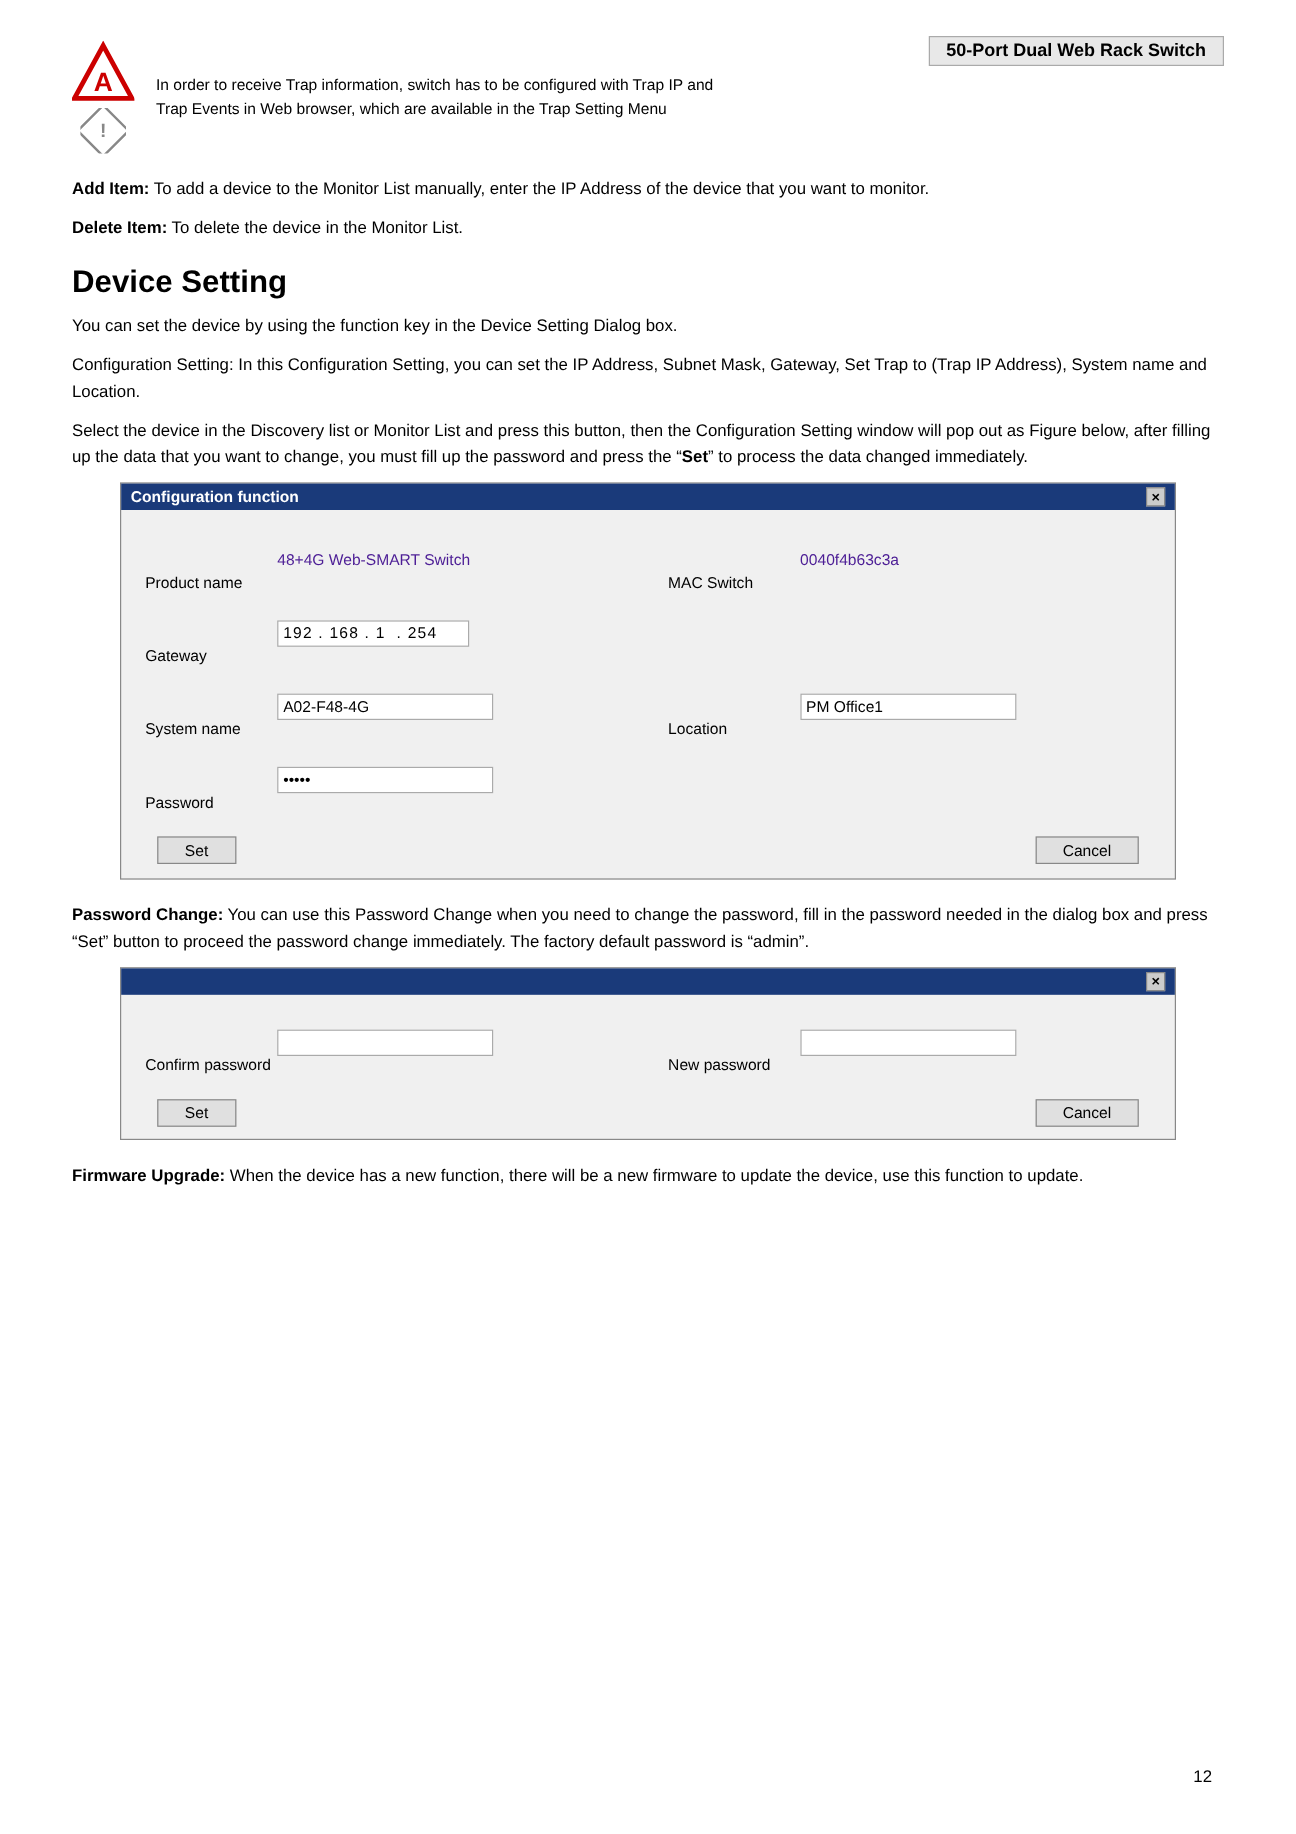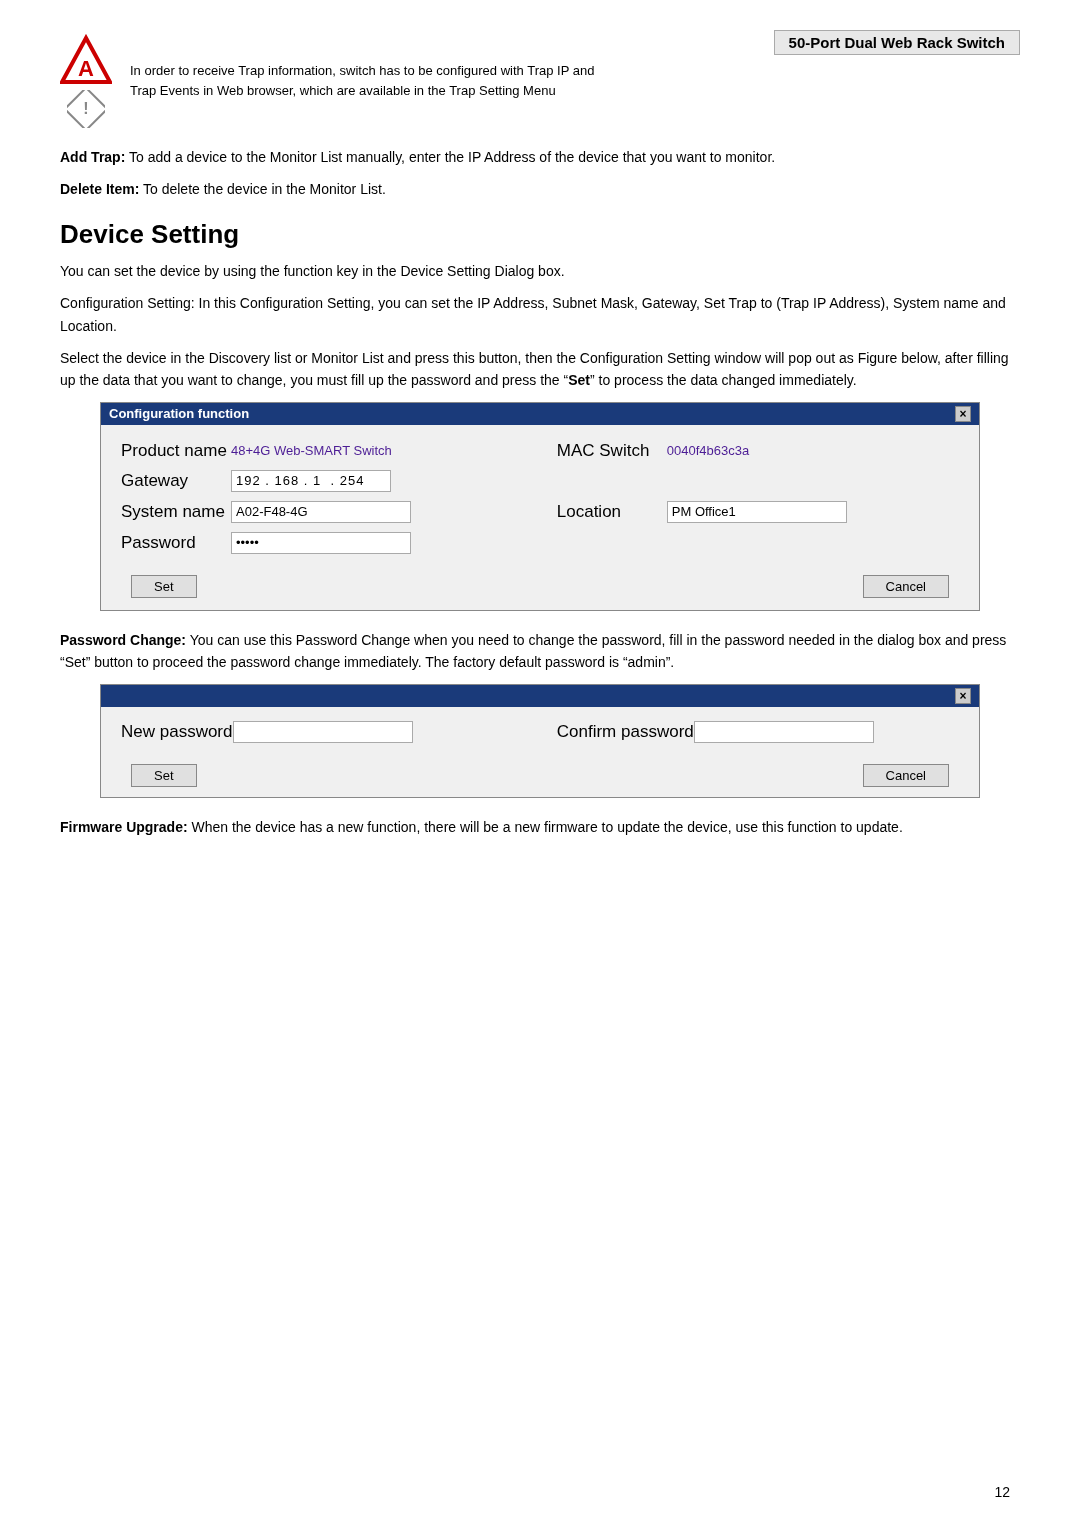--- a/index.html
+++ b/index.html
@@ -127,32 +127,33 @@
       border: 1px solid #888;
       padding: 3px 22px;
       font-size: 13px;
       cursor: pointer;
     }
     .password-dialog .dialog-body {
       padding: 14px 20px 10px 20px;
     }
     .page-number {
       position: fixed;
-      bottom: 28px;
+      bottom: 40px;
       right: 70px;
       font-size: 14px;
     }
     .config-row {
       display: flex;
       align-items: center;
       margin-bottom: 9px;
     }
     .config-label {
       min-width: 110px;
-      font-size: 17px;
+      font-size: 13px;
+      margin-top: 37px;
     }
     .config-two-col {
       display: flex;
       justify-content: space-between;
     }
     .col-section {
       width: 48%;
     }
   </style>
 </head>
@@ -176,21 +177,21 @@
       <span class="product-title-box">50-Port Dual Web Rack Switch</span>
     </div>
     <div class="header-note">
       <span>In order to receive Trap information, switch has to be configured with Trap IP and</span><br>
       <span>Trap Events in Web browser, which are available in the Trap Setting Menu</span>
     </div>
   </div>
 </div>
 
 <div class="section-text">
-  <b>Add Trap:</b>
+  <b>Add Item:</b>
   <span>To add a device to the Monitor List manually, enter the IP Address of the device that you want to monitor.</span>
 </div>
 <div class="section-text">
   <b>Delete Item:</b>
   <span>To delete the device in the Monitor List.</span>
 </div>
 
 <h2 class="device-setting">Device Setting</h2>
 
 <div class="section-text">You can set the device by using the function key in the Device Setting Dialog box.</div>
@@ -269,27 +270,27 @@
 
 <div class="dialog-box password-dialog">
   <div class="dialog-titlebar">
     <span>&nbsp;</span>
     <span class="close-btn">×</span>
   </div>
   <div class="dialog-body">
     <div class="config-two-col">
       <div class="col-section">
         <div class="config-row">
+          <span class="config-label">Confirm password</span>
+          <input class="field-input text-input" type="password" style="">
+        </div>
+      </div>
+      <div class="col-section">
+        <div class="config-row">
           <span class="config-label">New password</span>
-          <input class="field-input text-input" type="password" style="">
-        </div>
-      </div>
-      <div class="col-section">
-        <div class="config-row">
-          <span class="config-label">Confirm password</span>
           <input class="field-input text-input" type="password" style="">
         </div>
       </div>
     </div>
     <div class="config-two-col">
       <div class="col-section"></div>
     </div>
     <div class="dialog-buttons">
       <button class="dlg-btn">Set</button>
       <button class="dlg-btn">Cancel</button>

